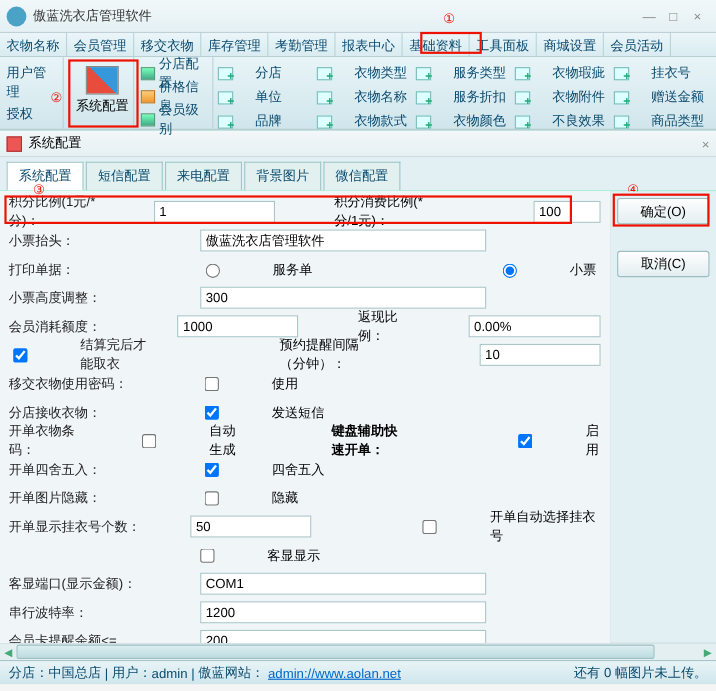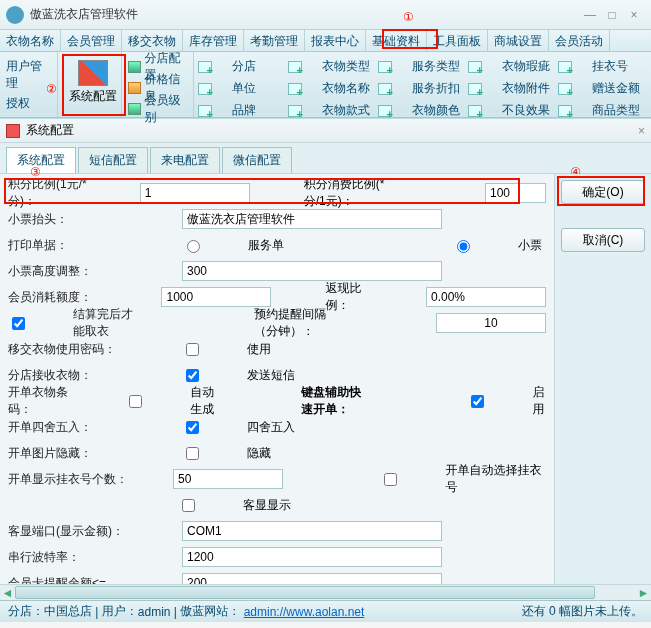--- a/index.html
+++ b/index.html
@@ -181,20 +181,21 @@
 <div class="child">
   <div class="childtitle">
     <span class="ic"></span>
     <span>系统配置</span>
     <span class="cx">×</span>
   </div>
   <div class="tabs">
     <div class="tab active">系统配置</div>
     <div class="tab">短信配置</div>
     <div class="tab">来电配置</div>
+    <div class="tab">背景图片</div>
     <div class="tab">微信配置</div>
     <div class="callout" style="position:absolute; left:30px; top:22px;">③</div>
     <div class="callout" style="position:absolute; right:70px; top:22px;">④</div>
   </div>
 
   <div class="formwrap">
     <div class="form">
       <div style="position:relative;">
       <div class="row">
         <label>积分比例(1元/*分)：</label>
@@ -221,21 +222,21 @@
           <input type="text" class="i260" value="300" style="">
         </div>
       <div class="row">
           <label>会员消耗额度：</label>
           <input type="text" class="i120" value="1000" style="">
         <span class="sublab">返现比例：</span>
           <input type="text" style="width: 120px;" value="0.00%">
         </div>
       <div class="row"><input type="checkbox" checked="" class="chk" style=""><label style="width:auto">结算完后才能取衣</label>
         <span style="width:40px;display:inline-block"></span>
-        <span>预约提醒间隔（分钟）：</span>&nbsp;<input type="text" style="width: 110px; text-align: center;" value="10"></div>
+        <span>预约提醒间隔（分钟）：</span>&nbsp;<input type="text" style="width: 110px;" value="10"></div>
       <div class="row">
           <label>移交衣物使用密码：</label>
           <input type="checkbox" class="chk" style="">
           <span>使用</span>
         </div>
       <div class="row">
           <label>分店接收衣物：</label>
           <input type="checkbox" checked="" class="chk" style="">
           <span>发送短信</span>
         </div>

